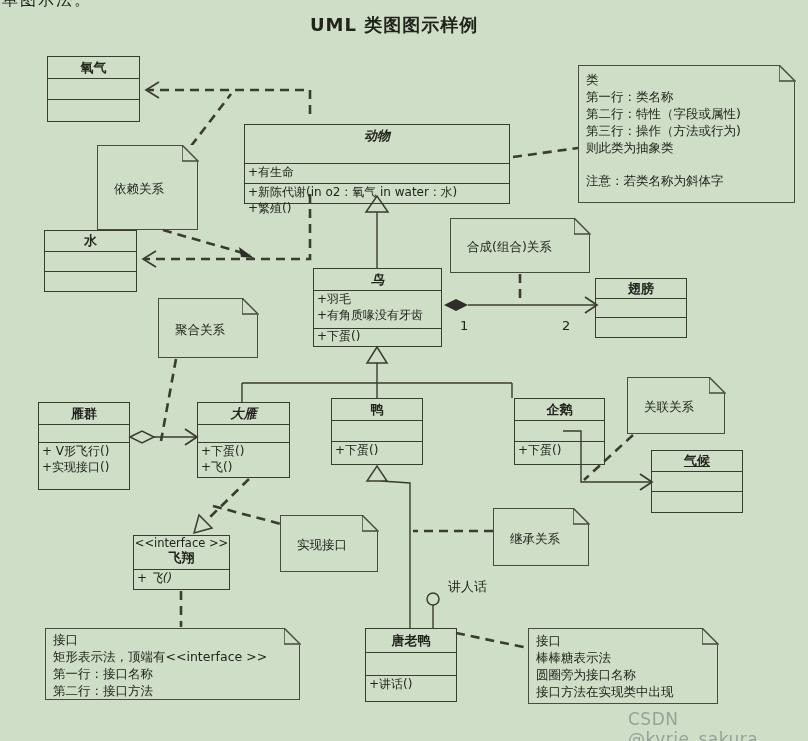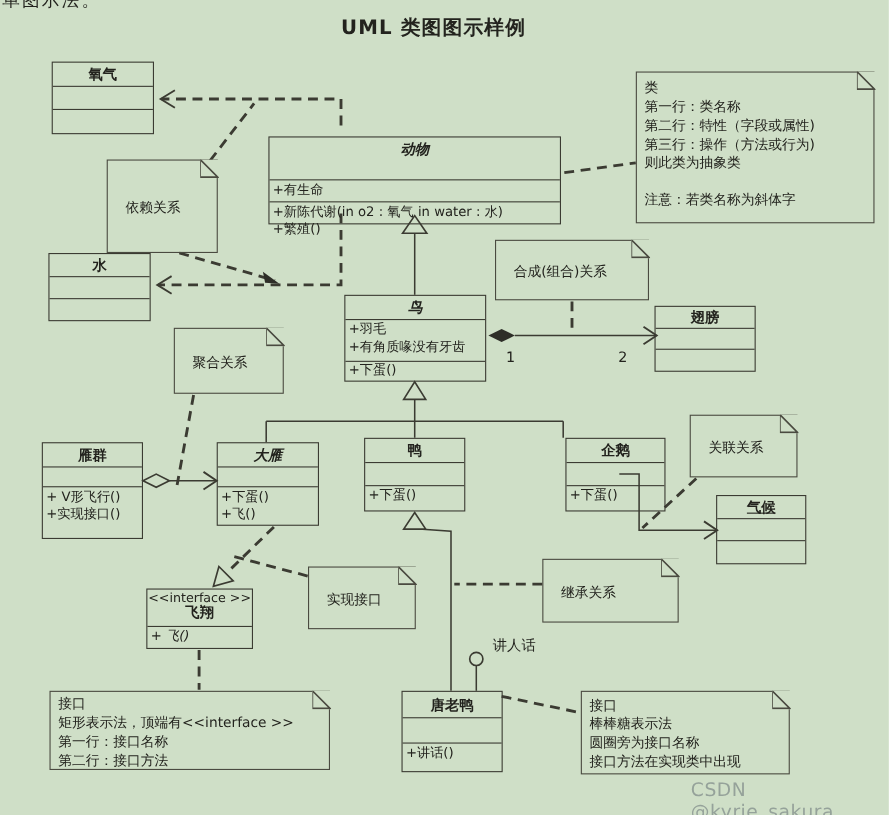--- a/index.html
+++ b/index.html
@@ -162,21 +162,21 @@
   </div>
 
   <div class="cls" style="left:472px;top:398px;width:91px;height:67px;margin-left:42px;">
     <div class="title" style="height:21px;">企鹅</div>
     <div class="comp" style="height:21px;"></div>
     <div class="comp" style="height:21px;">
       <div class="member">+下蛋()</div>
     </div>
   </div>
 
-  <div class="cls" style="left:651px;top:450px;width:82px;height:63px;text-decoration:underline;">
+  <div class="cls" style="left:651px;top:450px;width:92px;height:63px;text-decoration:underline;">
     <div class="title" style="height:20px;">气候</div>
     <div class="comp" style="height:20px;"></div>
     <div class="comp" style="height:19px;"></div>
   </div>
 
   <div class="cls" style="left:133px;top:535px;width:97px;height:55px;">
     <div style="height:33px;padding-top:1px;box-sizing:border-box;">
       <div class="stereo">&lt;&lt;interface &gt;&gt;</div>
       <div class="iface-name">飞翔</div>
     </div>
@@ -241,21 +241,21 @@
   </div>
 
   <div class="note center" style="left:280px;top:515px;width:98px;height:57px;">
     <svg class="fold" width="17" height="17">
       <rect width="17" height="17" fill="#cfdfc7"></rect>
         <path d="M0,0 L16,16 L0,16 Z" fill="#cfdfc7" stroke="#4a4a40" stroke-width="1.5"></path>
     </svg>
     <div class="body">实现接口</div>
   </div>
 
-  <div class="note center" style="left:493px;top:508px;width:124px;height:58px;">
+  <div class="note center" style="left:493px;top:508px;width:96px;height:58px;">
     <svg class="fold" width="17" height="17">
       <rect width="17" height="17" fill="#cfdfc7"></rect>
         <path d="M0,0 L16,16 L0,16 Z" fill="#cfdfc7" stroke="#4a4a40" stroke-width="1.5"></path>
     </svg>
     <div class="body">继承关系</div>
   </div>
 
   <div class="note" style="left:45px;top:628px;width:255px;height:72px;">
     <svg class="fold" width="17" height="17">
       <rect width="17" height="17" fill="#cfdfc7"></rect>

